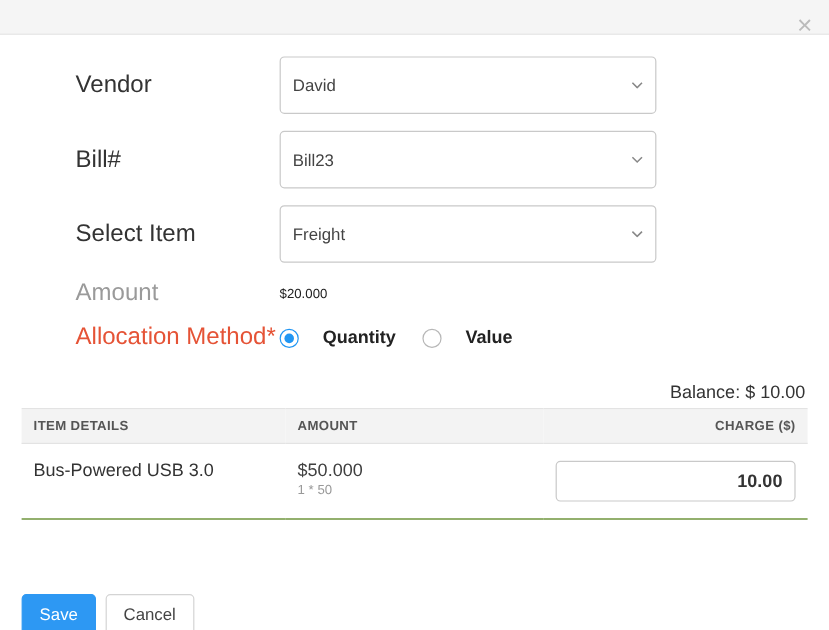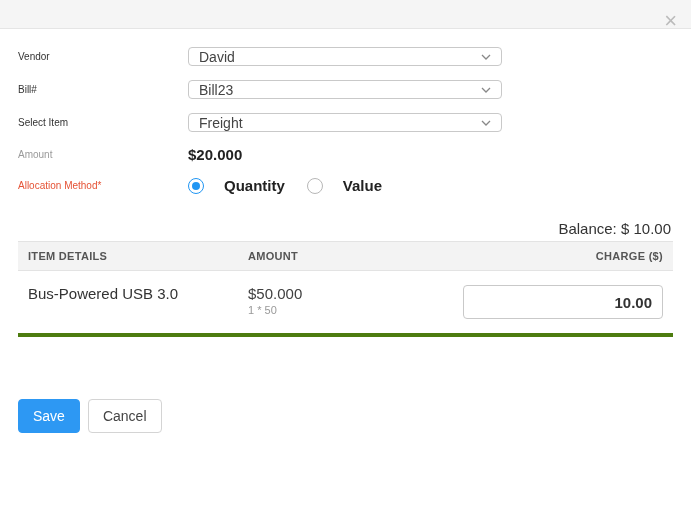--- a/index.html
+++ b/index.html
@@ -36,56 +36,57 @@
   }
   .form-row {
     display: flex;
     align-items: center;
     margin-bottom: 14px;
   }
   .form-label {
     width: 170px;
     flex: 0 0 170px;
     color: #333;
-    font-size: 10px;
+    font-size: 20px;
+    margin-left: 45px;
   }
   .form-label.muted { color: #9a9a9a; }
   .form-label.required { color: #e55336; }
   .form-control-wrap {
     flex: 0 0 314px;
     width: 314px;
   }
   .select {
     position: relative;
     width: 100%;
     border: 1px solid #c9c9c9;
     border-radius: 4px;
     background: #fff;
-    height: 19px;
+    height: 48px;
     display: flex;
     align-items: center;
     padding: 0 30px 0 10px;
     cursor: pointer;
   }
   .select-text {
     color: #444;
     font-size: 14px;
   }
   .chevron {
     position: absolute;
     right: 10px;
     top: 50%;
     transform: translateY(-50%);
     pointer-events: none;
   }
   .chevron svg { display: block; }
   .static-value {
-    font-weight: 700;
+    font-weight: 400;
     color: #222;
-    font-size: 15px;
+    font-size: 11px;
   }
   .radio-group {
     display: flex;
     align-items: center;
     gap: 22px;
   }
   .radio-item {
     display: flex;
     align-items: center;
     gap: 20px;
@@ -132,21 +133,21 @@
     border-bottom: 1px solid #e3e3e3;
     text-align: left;
     font-size: 11px;
     font-weight: 700;
     color: #555;
     letter-spacing: 0.3px;
     padding: 8px 10px;
   }
   .table thead th.right { text-align: right; }
   .table tbody td {
-    border-bottom: 4px solid #4d7c0f;
+    border-bottom: 1px solid #4d7c0f;
     padding: 14px 10px;
     vertical-align: top;
     font-size: 15px;
   }
   .table tbody td.right { text-align: right; }
   .amount-main { color: #404040; }
   .amount-sub { color: #999; font-size: 11px; margin-top: 2px; }
   .charge-input {
     width: 200px;
     height: 34px;

